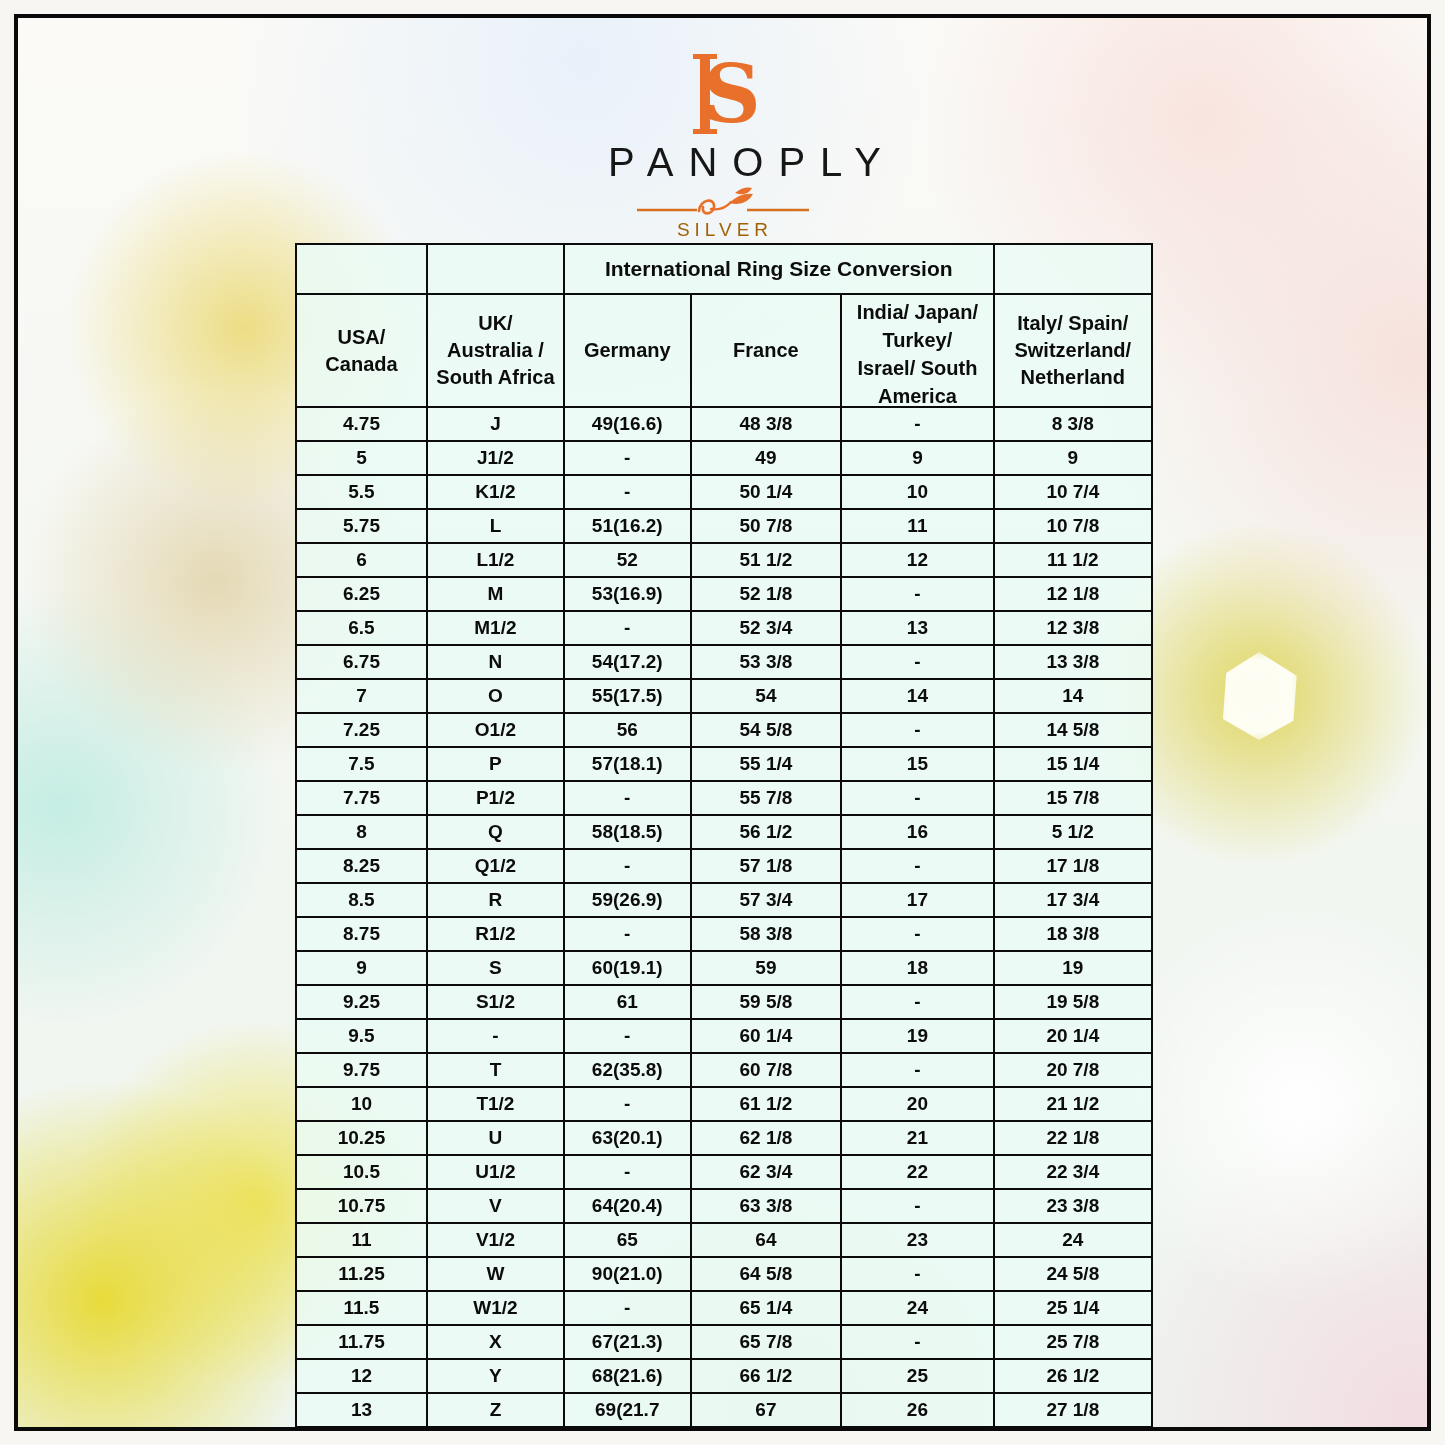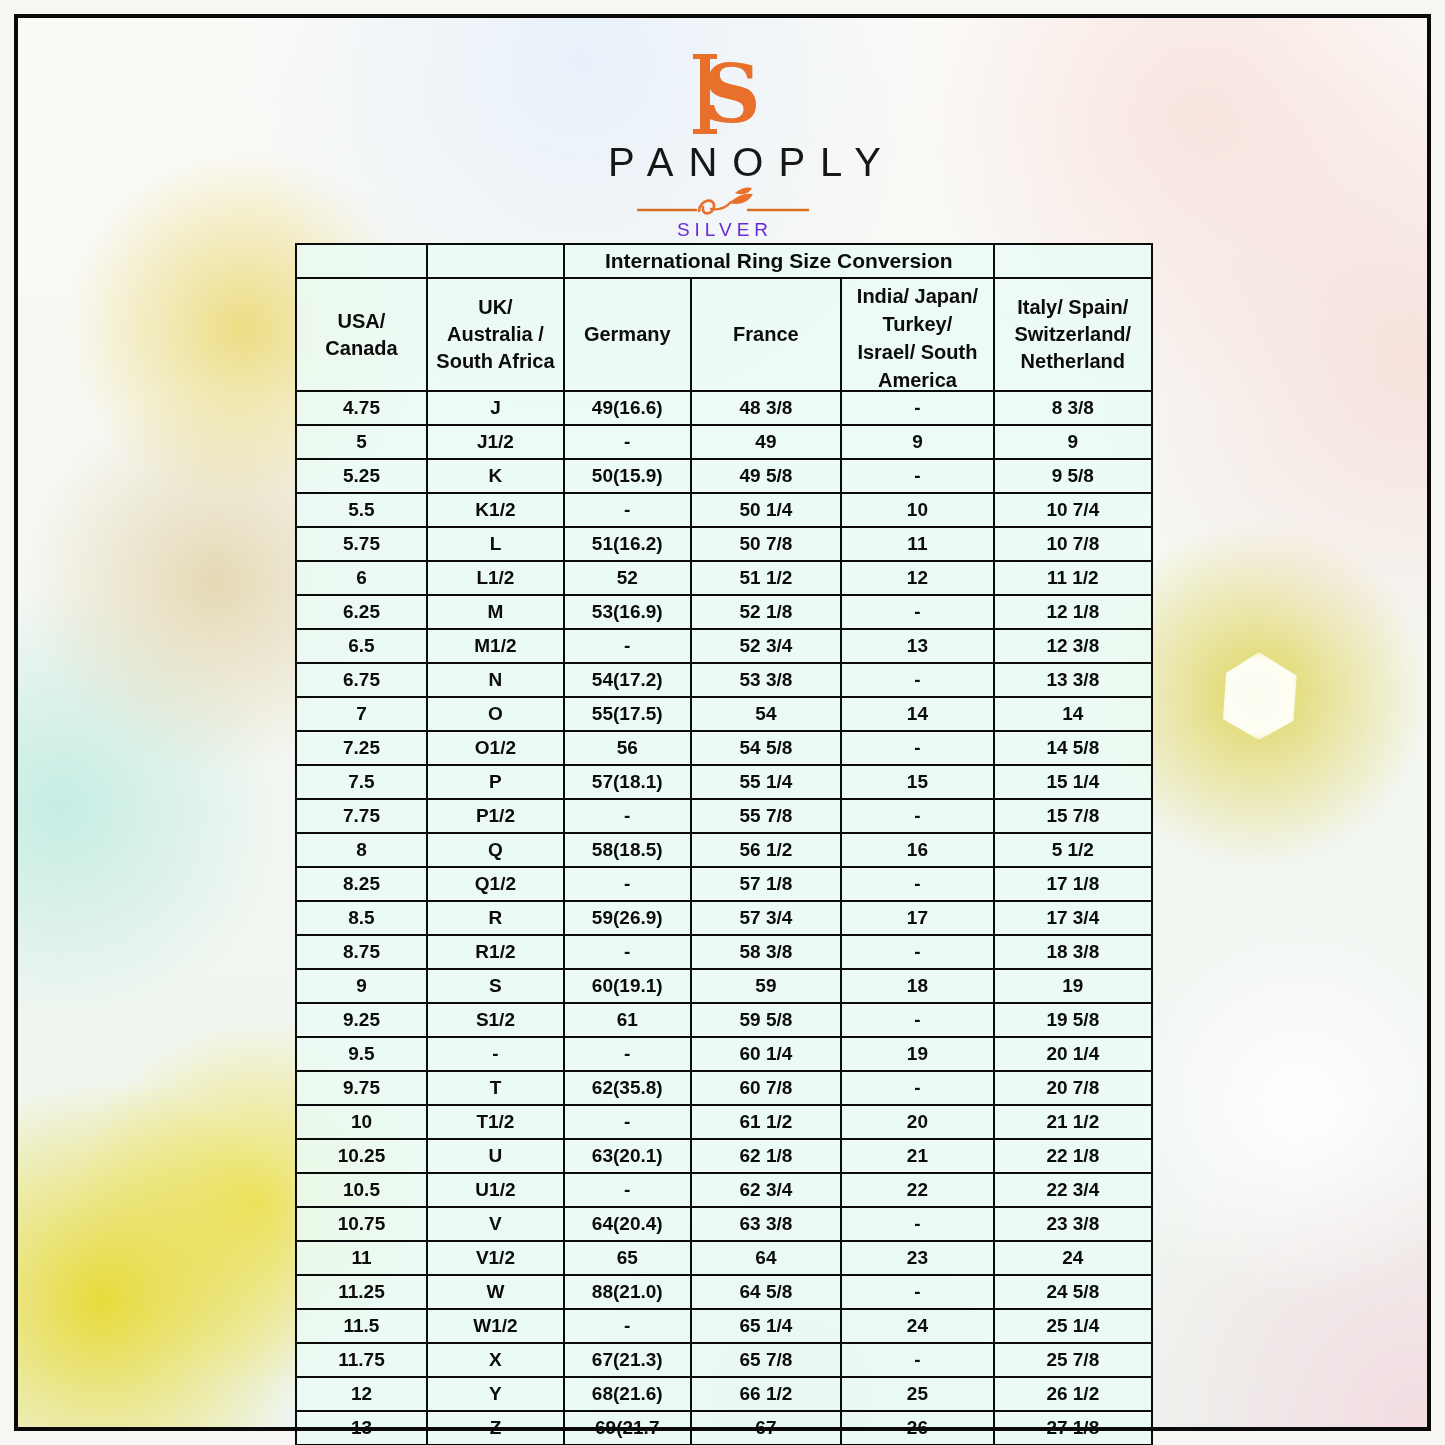--- a/index.html
+++ b/index.html
@@ -31,34 +31,34 @@
     clip-path:polygon(50% 0%,96% 27%,92% 78%,50% 100%,6% 76%,10% 24%);
     filter:blur(4px);
   }
   .frame{position:absolute;inset:14px;border:4px solid #0a0a0a;pointer-events:none;}
 
   
   .brand{position:absolute;left:0;top:52px;width:1445px;text-align:center;}
   .monogram{display:block;margin:0 auto;width:76px;height:84px;}
   .brand-name{margin-top:4px;font-size:40px;font-weight:400;letter-spacing:15px;text-indent:15px;color:#171717;margin-left:44px;}
   .divider{display:block;margin:2px auto 0;width:176px;height:34px;}
-  .tagline{margin-top:-2px;font-size:19px;font-weight:400;letter-spacing:5px;text-indent:5px;color:#6d28d9;}
+  .tagline{margin-top:-2px;font-size:19px;font-weight:400;letter-spacing:5px;text-indent:5px;color:#a16207;}
 
   
   table.ring{
     position:absolute;left:295px;top:243px;width:858px;height:1146px;
     border-collapse:collapse;table-layout:fixed;
     font-weight:bold;color:#0c0c0c;
   }
   table.ring td,table.ring th{
     border:2.5px solid #0b0b0b;
     background:rgba(235,250,245,.88);
     text-align:center;vertical-align:middle;padding:0;
   }
-  tr.title-row{height:34px;}
+  tr.title-row{height:50px;}
   tr.title-row td{font-size:21px;}
   tr.head-row{height:112px;}
   tr.head-row th{font-size:20px;line-height:27px;font-weight:bold;}
   tr.head-row th .clipwrap{height:108px;overflow:hidden;display:block;padding-top:3px;line-height:28px;}
   tr.data-row td{font-size:19px;height:32px;}
 </style>
 </head>
 <body>
 
 <div class="page">
@@ -119,28 +119,20 @@
         </tr>
         <tr class="data-row">
           <td>5</td>
           <td>J1/2</td>
           <td>-</td>
           <td>49</td>
           <td>9</td>
           <td>9</td>
         </tr>
         <tr class="data-row">
-          <td>5.25</td>
-          <td>K</td>
-          <td>50(15.9)</td>
-          <td>49 5/8</td>
-          <td>-</td>
-          <td>9 5/8</td>
-        </tr>
-        <tr class="data-row">
           <td>5.5</td>
           <td>K1/2</td>
           <td>-</td>
           <td>50 1/4</td>
           <td>10</td>
           <td>10 7/4</td>
         </tr>
         <tr class="data-row">
           <td>5.75</td>
           <td>L</td>
@@ -313,21 +305,21 @@
           <td>11</td>
           <td>V1/2</td>
           <td>65</td>
           <td>64</td>
           <td>23</td>
           <td>24</td>
         </tr>
         <tr class="data-row">
           <td>11.25</td>
           <td>W</td>
-          <td>88(21.0)</td>
+          <td>90(21.0)</td>
           <td>64 5/8</td>
           <td>-</td>
           <td>24 5/8</td>
         </tr>
         <tr class="data-row">
           <td>11.5</td>
           <td>W1/2</td>
           <td>-</td>
           <td>65 1/4</td>
           <td>24</td>

